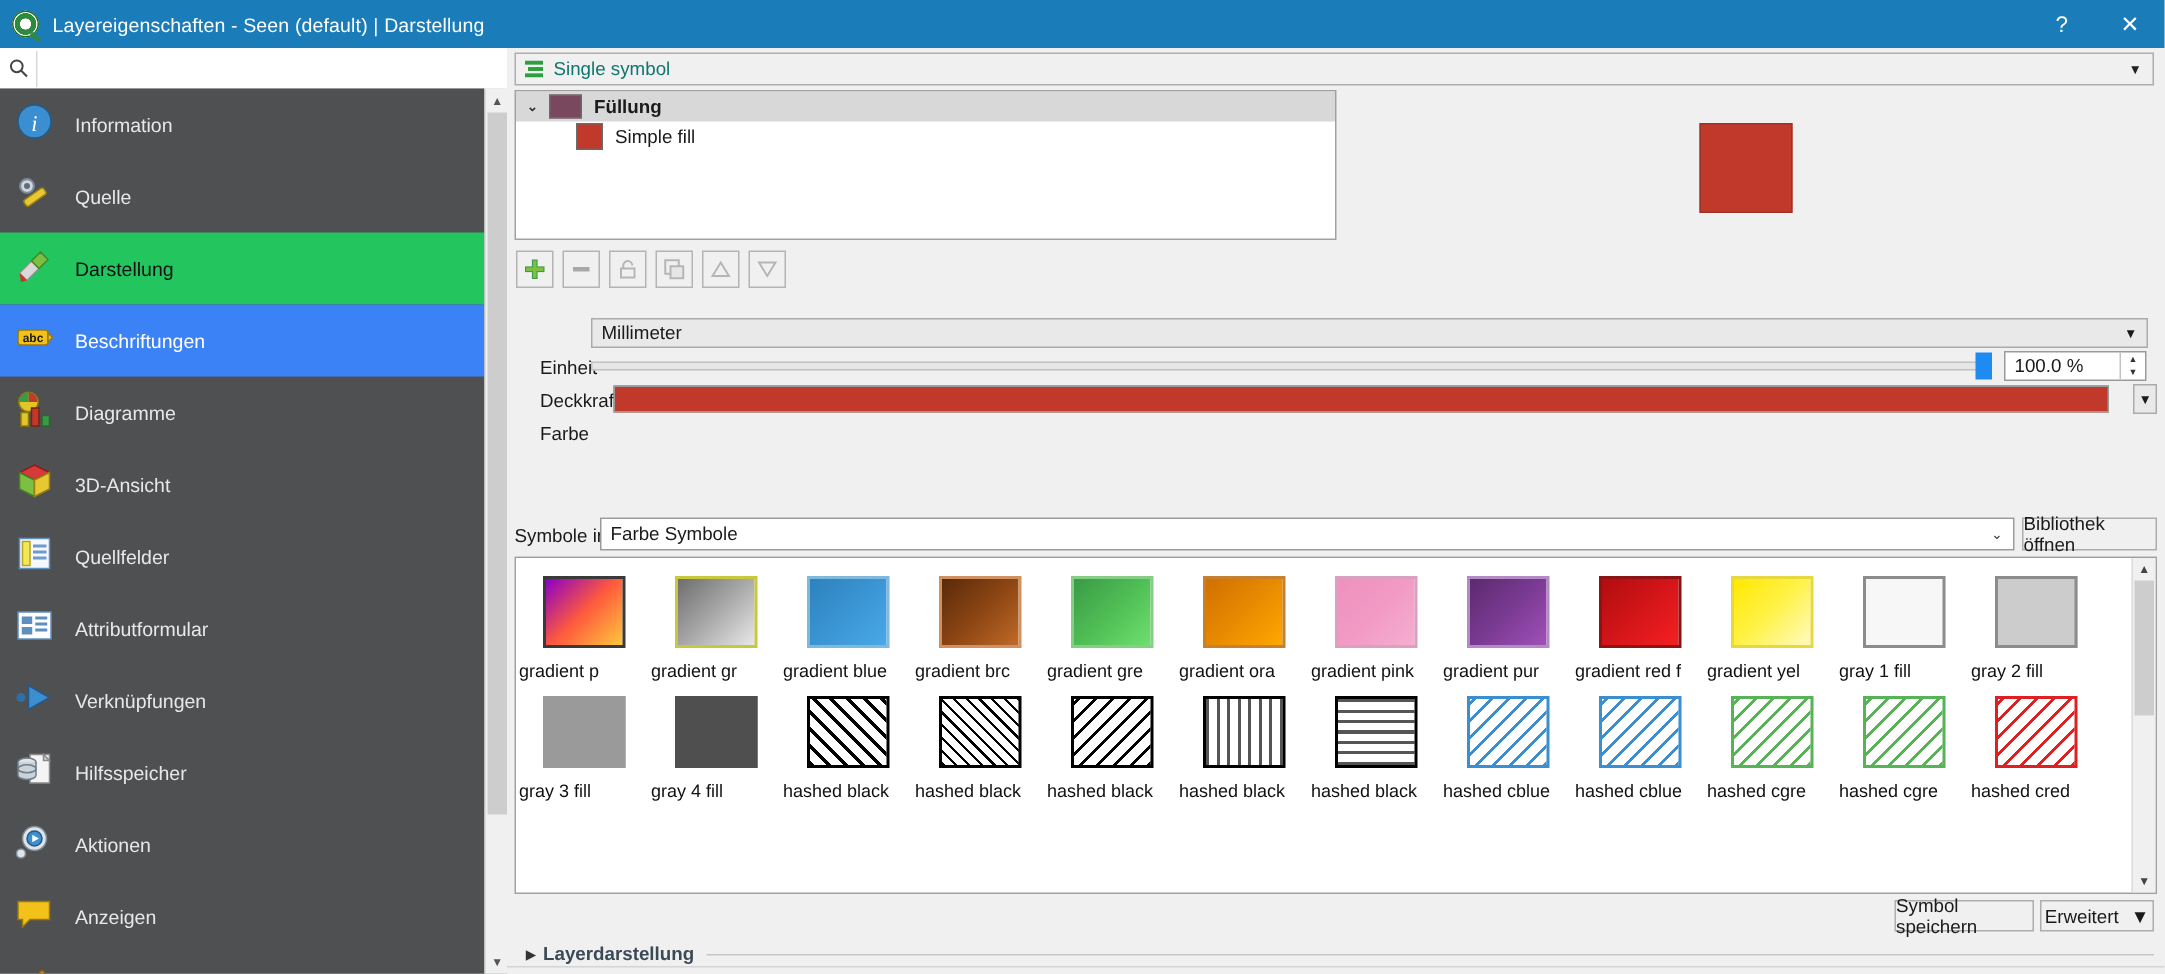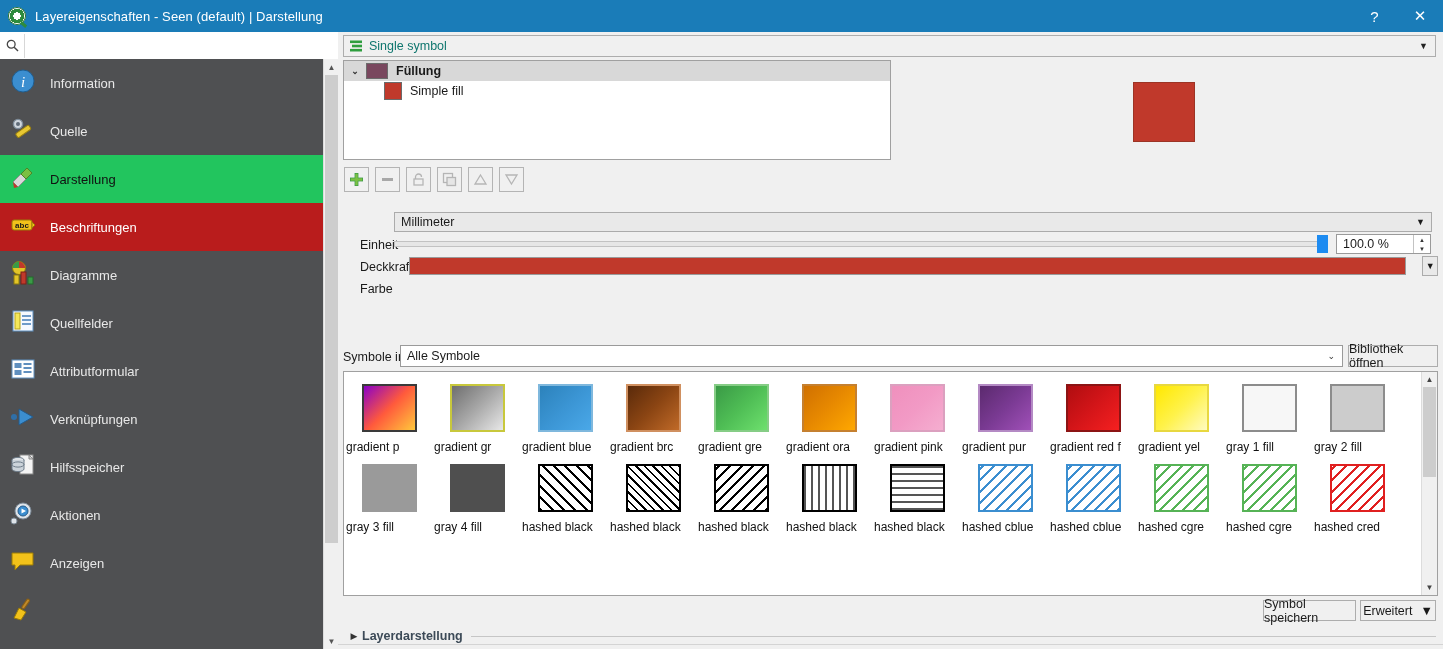--- a/index.html
+++ b/index.html
@@ -34,21 +34,21 @@
   }
   .searchbar .mag{width:24px;display:flex;align-items:center;justify-content:center;}
   .searchbar input{
     border:none;outline:none;flex:1;height:22px;font-family:"Liberation Sans",sans-serif;font-size:12.5px;
     border-left:1px solid #d7d7d7;padding-left:5px;background:#fff;color:#222;
   }
   .navlist{position:absolute;left:0;top:27px;width:323px;height:590px;overflow:hidden;background:#4f5052;}
   .navitem{height:48px;display:flex;align-items:center;padding-left:10px;color:#e8e8e8;font-size:13px;box-sizing:border-box;}
   .navitem .ic{width:30px;height:30px;margin-right:10px;flex:none;position:relative;}
   .navitem.sel{background:#22c55e;color:#111;}
-  .navitem.hov{background:#b91c1c;color:#fff;}
+  .navitem.hov{background:#3b82f6;color:#fff;}
   .navlabel{white-space:nowrap;}
 
   
   .navscroll{position:absolute;left:323px;top:27px;width:15px;height:590px;background:#f0f0f0;border-left:1px solid #dcdcdc;}
   .navscroll .arrow{width:15px;height:16px;display:flex;align-items:center;justify-content:center;background:#f0f0f0;color:#555;font-size:8px;}
   .navscroll .thumb{position:absolute;left:1px;top:16px;width:13px;height:468px;background:#cdcdcd;}
 
   
   .ic svg{display:block;}
 
@@ -208,20 +208,30 @@
               <rect x="4" y="15" width="5" height="9" fill="#e2c528" stroke="#8d7a0d"></rect>
               <rect x="11" y="12" width="5" height="12" fill="#c0392b" stroke="#7d2018"></rect>
               <rect x="18" y="17" width="5" height="7" fill="#3a9a46" stroke="#226b2a"></rect>
             </svg>
           </div>
           <div class="navlabel">Diagramme</div>
         </div>
         <div class="navitem">
           <div class="ic">
             <svg width="26" height="26" viewBox="0 0 26 26">
+              <path d="M13 2 L23 7 L13 12 L3 7 Z" fill="#d83a3a" stroke="#8a1e1e"></path>
+              <path d="M3 7 L13 12 L13 23 L3 18 Z" fill="#7bc043" stroke="#4a7d26"></path>
+              <path d="M23 7 L13 12 L13 23 L23 18 Z" fill="#e8c832" stroke="#9a8010"></path>
+            </svg>
+          </div>
+          <div class="navlabel">3D-Ansicht</div>
+        </div>
+        <div class="navitem">
+          <div class="ic">
+            <svg width="26" height="26" viewBox="0 0 26 26">
               <rect x="3" y="3" width="20" height="20" fill="#f5f9ff" stroke="#5f8fbf"></rect>
               <rect x="5" y="5" width="5" height="16" fill="#f4e85a" stroke="#b5a51e"></rect>
               <rect x="12" y="7" width="9" height="2" fill="#6e9bc9"></rect>
               <rect x="12" y="11" width="9" height="2" fill="#6e9bc9"></rect>
               <rect x="12" y="15" width="9" height="2" fill="#6e9bc9"></rect>
             </svg>
           </div>
           <div class="navlabel">Quellfelder</div>
         </div>
         <div class="navitem">
@@ -383,21 +393,21 @@
     </div>
 
     <div class="proprow" style="top:224px;width:1100px;gap:16px;">
       <div class="proplbl">Farbe</div>
       <div class="colorbtn" id="colorbtn" style="width: 1025px; background: rgb(192, 57, 43);"></div>
       <div class="colordrop">▼</div>
     </div>
 
     <div class="libheadlbl">Symbole in</div>
     <div class="libcombo">
-      <span>Alle Symbole</span>
+      <span>Farbe Symbole</span>
       <span class="ca">⌄</span>
     </div>
     <div class="libbtn">Bibliothek öffnen</div>
 
     <div class="gridwrap">
       <div class="symgrid" id="symgrid">
           <div class="symrow">
             <div class="symcell">
               <div class="symimg" style="background: linear-gradient(135deg, rgb(138, 0, 200) 0%, rgb(255, 90, 60) 50%, rgb(255, 200, 60) 100%); border: 2px solid rgb(58, 58, 58);"></div>
               <div class="symcap">gradient  p</div>

